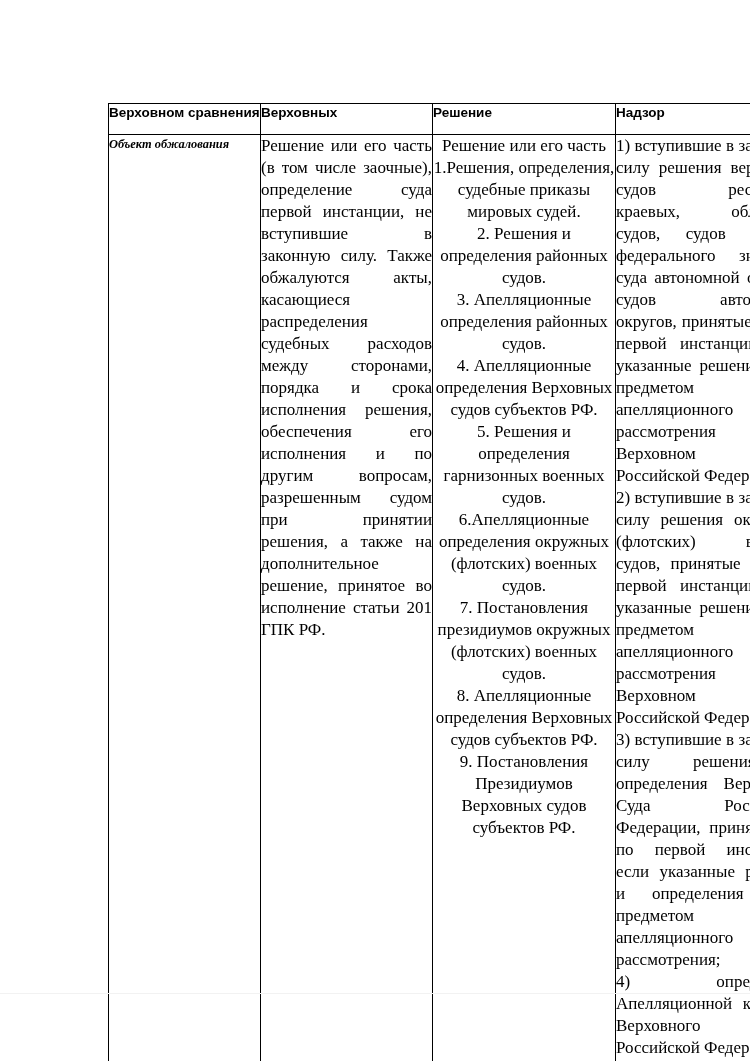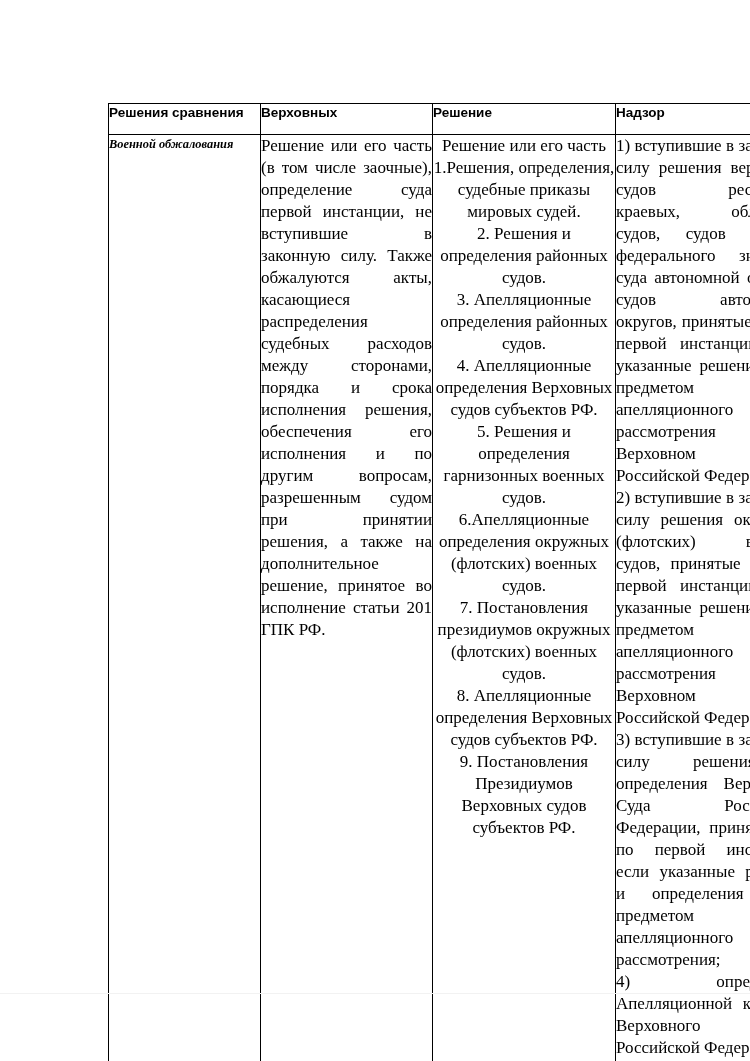--- a/index.html
+++ b/index.html
@@ -115,37 +115,37 @@
     <table class="cmp-table">
       <colgroup>
         <col class="c1">
           <col class="c2">
           <col class="c3">
           <col class="c4">
       </colgroup>
       <thead>
         <tr>
           <th>
-            <span class="hdr-txt">Решения сравнения</span>
+            <span class="hdr-txt">Верховном сравнения</span>
           </th>
           <th>
             <span class="hdr-txt">Верховных</span>
           </th>
           <th>
             <span class="hdr-txt">Решение</span>
           </th>
           <th>
             <span class="hdr-txt">Надзор</span>
           </th>
         </tr>
       </thead>
       <tbody>
         <tr>
           <td class="crit">
-            <span class="body-txt">Военной обжалования</span>
+            <span class="body-txt">Объект обжалования</span>
           </td>
           <td class="col-appeal">
             <span class="body-txt">Решение или его часть (в том числе заочные), определение суда первой инстанции, не вступившие в законную силу. Также обжалуются акты, касающиеся распределения судебных расходов между сторонами, порядка и срока исполнения решения, обеспечения его исполнения и по другим вопросам, разрешенным судом при принятии решения, а также на дополнительное решение, принятое во исполнение статьи 201 ГПК РФ.</span>
           </td>
           <td class="col-cass">
             <span class="body-txt">Решение или его часть
 1.Решения, определения, судебные приказы мировых судей.
 2. Решения и определения районных судов.
 3. Апелляционные определения районных судов.
  4. Апелляционные определения Верховных судов субъектов РФ.

